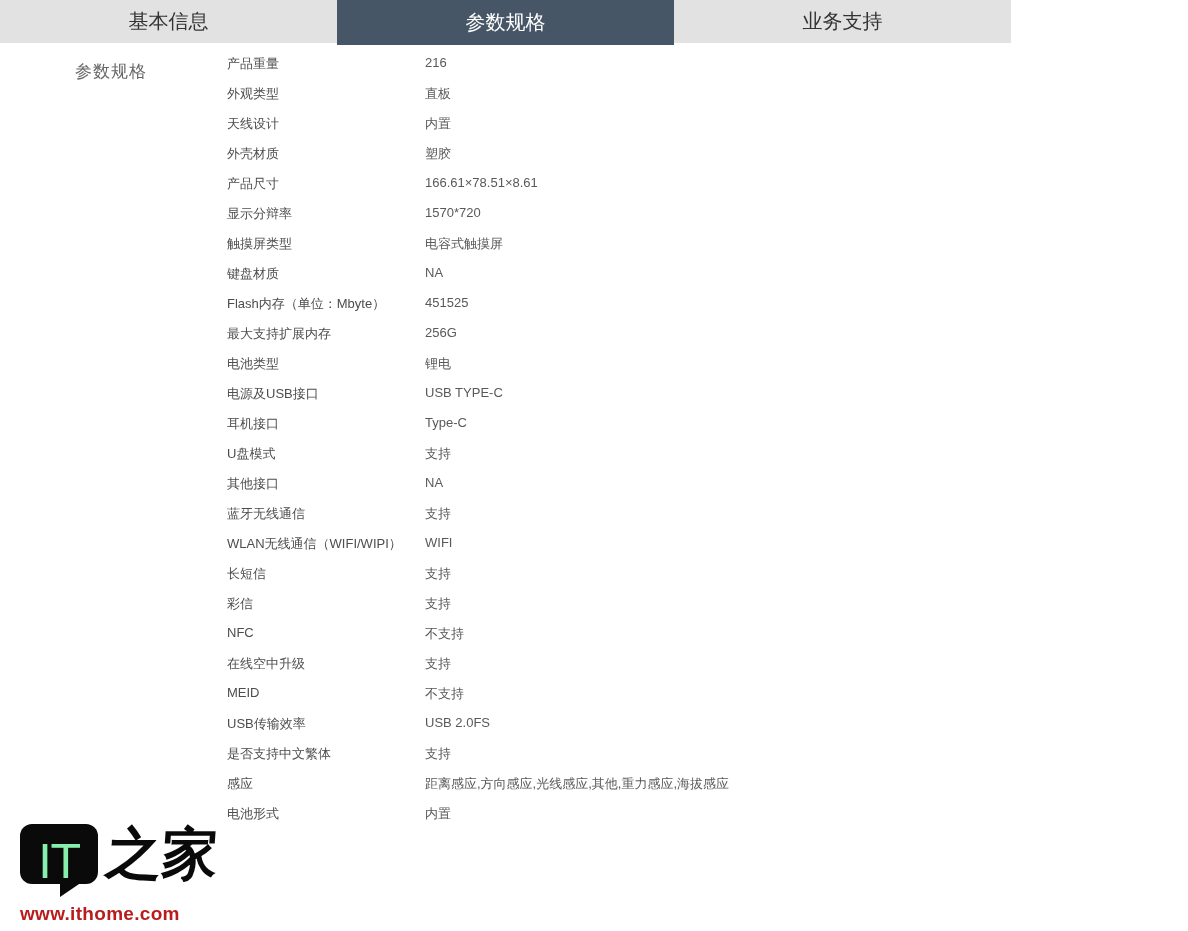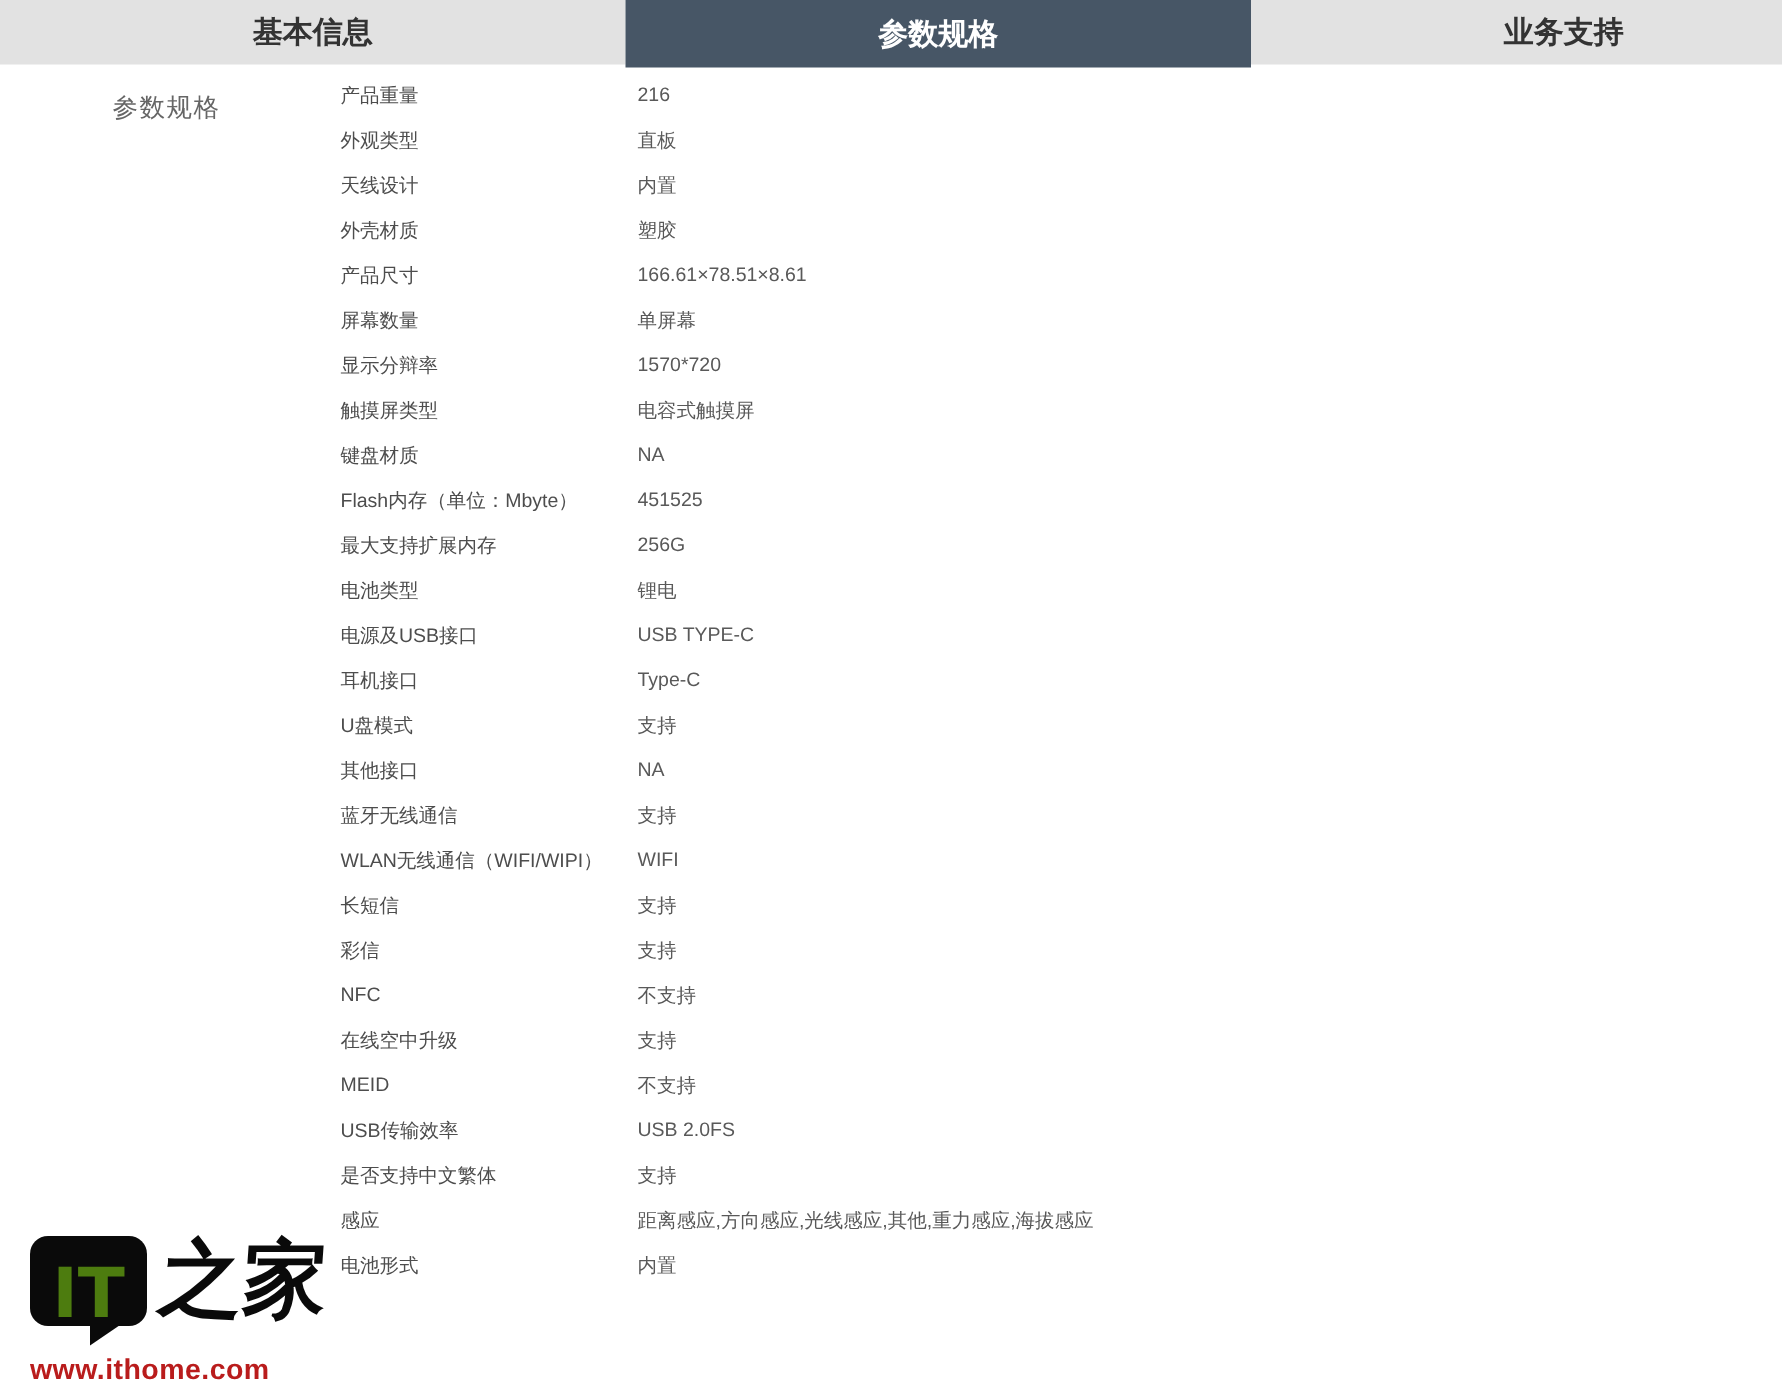--- a/index.html
+++ b/index.html
@@ -16,29 +16,29 @@
   .tabbar {
     position: absolute;
     top: 0;
     left: 0;
     width: 1251px; 
     height: 45px;
     display: flex;
     align-items: flex-start;
   }
   .tab {
-    width: 417px;
+    width: 337px;
     height: 43px;
     background: var(--tab-inactive-bg, #e2e2e2);
     color: var(--tab-inactive-text, #333333);
     display: flex;
     align-items: center;
     justify-content: center;
     font-size: 20px;
-    font-weight: 700;
+    font-weight: 400;
     cursor: pointer;
     user-select: none;
   }
   .tab.active {
     height: 45px;
     background: var(--tab-active-bg, #475666);
     color: var(--tab-active-text, #ffffff);
   }
 
   
@@ -89,23 +89,23 @@
     width: 78px;
     height: 60px;
     margin-top: 8px;
     background: #0a0a0a;
     border-radius: 12px;
     display: flex;
     align-items: center;
     justify-content: center;
   }
   .logo-badge .badge-text {
-    color: #4d7c0f;
+    color: #86efac;
     font-size: 46px;
-    font-weight: bold;
+    font-weight: normal;
     line-height: 1;
     font-family: "DejaVu Sans", sans-serif;
     margin-top: 16px;
   }
   .logo-badge::after {
     content: "";
     position: absolute;
     bottom: -13px;
     left: 40px;
     width: 0;
@@ -162,24 +162,20 @@
     <div class="spec-row">
       <div class="spec-label">外壳材质</div>
       <div class="spec-value">塑胶</div>
     </div>
 
     <div class="spec-row">
       <div class="spec-label">产品尺寸</div>
       <div class="spec-value">166.61×78.51×8.61</div>
     </div>
 
-    <div class="spec-row">
-      <div class="spec-label">屏幕数量</div>
-      <div class="spec-value">单屏幕</div>
-    </div>
 
     <div class="spec-row">
       <div class="spec-label">显示分辩率</div>
       <div class="spec-value">1570*720</div>
     </div>
 
     <div class="spec-row">
       <div class="spec-label">触摸屏类型</div>
       <div class="spec-value">电容式触摸屏</div>
     </div>

